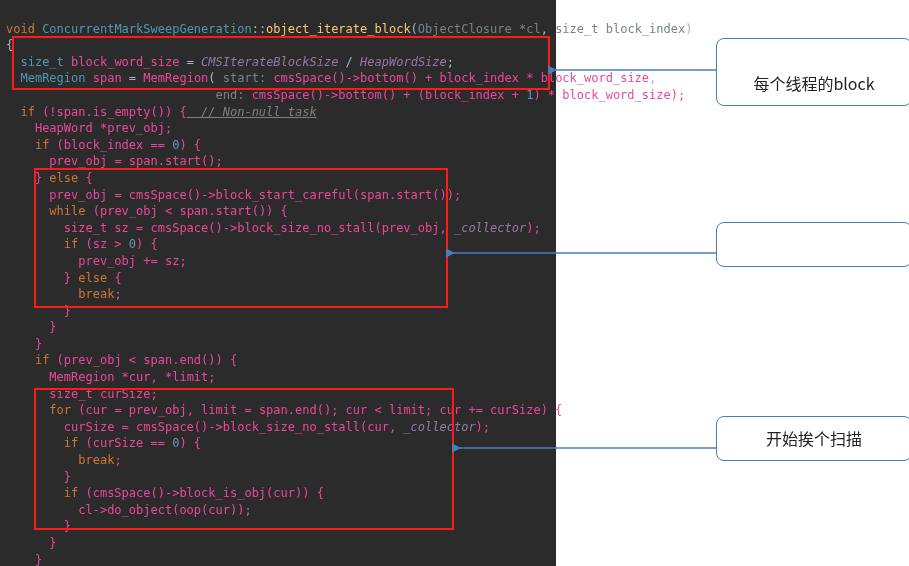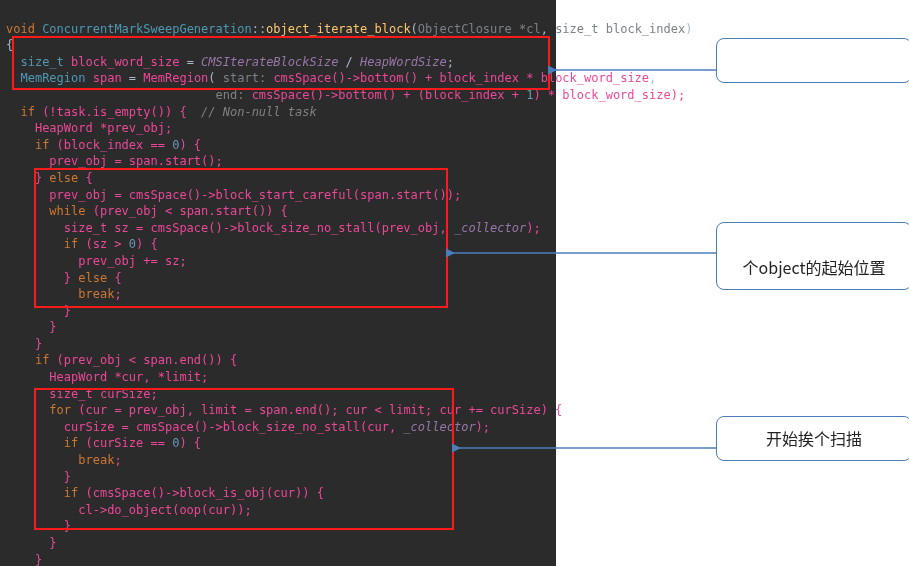--- a/index.html
+++ b/index.html
@@ -30,21 +30,21 @@
     box-sizing: border-box;
     padding: 4px 6px 4px 6px;
     line-height: 16.6px;
     white-space: pre;
   }
   .kw { color: #cc7832; }
   .ty { color: #4e98b5; }
   .fn { color: #ffc66d; }
   .pn { color: #7a8288; } 
   .nm { color: #ec4899; }
-  .cm { color: #808080; font-style: italic; }
+  .cm { color: #808080; font-style: italic; text-decoration: underline; }
   .num { color: #6897bb; }
   .iv { color: #9876aa; font-style: italic; } 
   .hint { color: #7a8288; font-style: normal; margin-top: 19px; }
   .op { color: #a9b7c6; }
 
   .hl {
     position: absolute;
     border: 2px solid #ff1a1a;
     box-sizing: border-box;
     background: transparent;
@@ -74,37 +74,37 @@
 <body>
 
 <div class="stage">
 
   <div class="code">
 <span class="kw">void</span> <span class="ty">ConcurrentMarkSweepGeneration</span>::<span class="fn">object_iterate_block</span>(<span class="pn">ObjectClosure</span> <span class="pn">*cl</span>, <span class="pn">size_t</span> <span class="pn">block_index</span>)
 {
   <span class="ty">size_t</span> <span class="nm">block_word_size</span><span class="op"> = </span><span class="iv">CMSIterateBlockSize</span><span class="op"> / </span><span class="iv">HeapWordSize</span><span>;</span>
   <span class="ty">MemRegion</span> <span class="nm">span</span><span class="op"> = </span><span class="nm">MemRegion</span><span>(</span><span class="hint"> start:</span><span class="nm"> cmsSpace()-&gt;bottom() + block_index * block_word_size</span><span>,</span>
                              <span class="hint">end:</span><span class="nm"> cmsSpace()-&gt;bottom() + (block_index + </span><span class="num">1</span><span class="nm">) * block_word_size);</span>
-  <span class="kw">if</span><span class="nm"> (!task.is_empty()) {</span><span class="cm">  // Non-null task</span>
+  <span class="kw">if</span><span class="nm"> (!span.is_empty()) {</span><span class="cm">  // Non-null task</span>
     <span class="nm">HeapWord *prev_obj;</span>
     <span class="kw">if</span><span class="nm"> (block_index == </span><span class="num">0</span><span class="nm">) {</span>
       <span class="nm">prev_obj = span.start();</span>
     <span class="nm">} </span><span class="kw">else</span><span class="nm"> {</span>
       <span class="nm">prev_obj = cmsSpace()-&gt;block_start_careful(span.start());</span>
       <span class="kw">while</span><span class="nm"> (prev_obj &lt; span.start()) {</span>
         <span class="nm">size_t sz = cmsSpace()-&gt;block_size_no_stall(prev_obj, </span><span class="iv">_collector</span><span class="nm">);</span>
         <span class="kw">if</span><span class="nm"> (sz &gt; </span><span class="num">0</span><span class="nm">) {</span>
           <span class="nm">prev_obj += sz;</span>
         <span class="nm">} </span><span class="kw">else</span><span class="nm"> {</span>
           <span class="kw">break</span><span class="nm">;</span>
         <span class="nm">}</span>
       <span class="nm">}</span>
     <span class="nm">}</span>
     <span class="kw">if</span><span class="nm"> (prev_obj &lt; span.end()) {</span>
-      <span class="nm">HeapWord *cur, *limit;</span>
+      <span class="nm">MemRegion *cur, *limit;</span>
       <span class="nm">size_t curSize;</span>
       <span class="kw">for</span><span class="nm"> (cur = prev_obj, limit = span.end(); cur &lt; limit; cur += curSize) {</span>
         <span class="nm">curSize = cmsSpace()-&gt;block_size_no_stall(cur, </span><span class="iv">_collector</span><span class="nm">);</span>
         <span class="kw">if</span><span class="nm"> (curSize == </span><span class="num">0</span><span class="nm">) {</span>
           <span class="kw">break</span><span class="nm">;</span>
         <span class="nm">}</span>
         <span class="kw">if</span><span class="nm"> (cmsSpace()-&gt;block_is_obj(cur)) {</span>
           <span class="nm">cl-&gt;do_object(oop(cur));</span>
         <span class="nm">}</span>
       <span class="nm">}</span>
@@ -137,22 +137,22 @@
     <defs>
         <marker id="ah3" markerWidth="8" markerHeight="8" refX="2" refY="3" orient="auto">
       <path d="M6,0 L0,3 L6,6 Z" fill="#4a7ebb"></path>
         </marker>
       </defs>
     <line x1="262" y1="10" x2="4" y2="10" stroke="#4a7ebb" stroke-width="1.5" marker-end="url(#ah3)"></line>
   </svg>
 
   <div class="callout" style="left:716px; top:38px; width:178px;">
     <br>
+    <span>每个线程的block</span>
   </div>
   <div class="callout" style="left:716px; top:222px; width:178px;">
     <br>
-    <span>个object的起始位置</span>
   </div>
   <div class="callout" style="left:716px; top:416px; width:178px;">
     <span>开始挨个扫描</span><br>
   </div>
 
 </div>
 
 </body></html>

